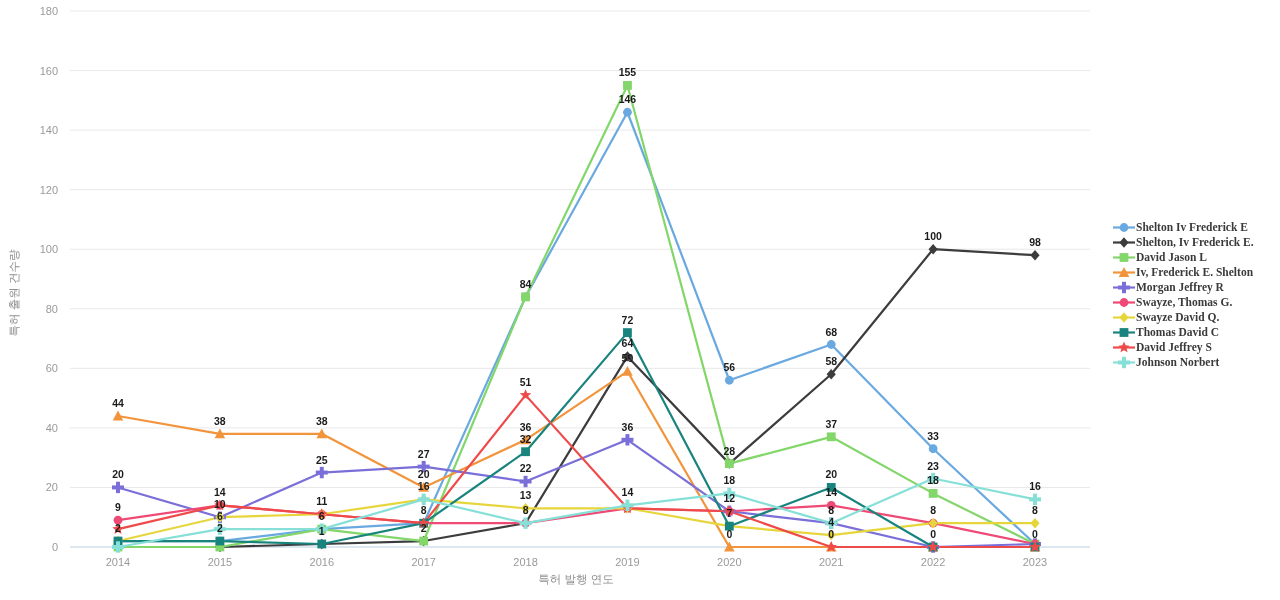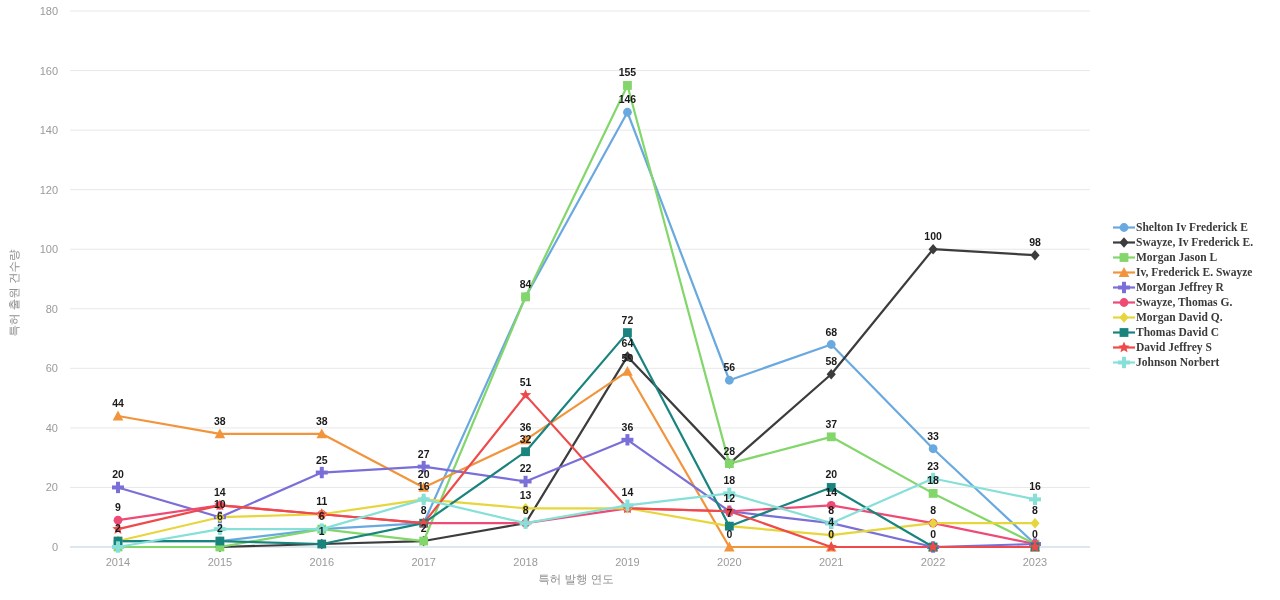--- a/index.html
+++ b/index.html
@@ -497,39 +497,39 @@
           </svg></div>
         <span class="legend-text">Shelton Iv Frederick E</span>
       </div>
       <div class="legend-row">
         <div class="legend-mark"><svg width="24" height="15">
             <line x1="1" x2="23" y1="7.5" y2="7.5" stroke="#3c3c3c" stroke-width="2.2"></line>
             <g>
               <polygon points="12,2.3 16.599999999999998,7.5 12,12.700000000000001 7.3999999999999995,7.5" fill="#3c3c3c"></polygon>
             </g>
           </svg></div>
-        <span class="legend-text">Swayze, Iv Frederick E.</span>
+        <span class="legend-text">Shelton, Iv Frederick E.</span>
       </div>
       <div class="legend-row">
         <div class="legend-mark"><svg width="24" height="15">
             <line x1="1" x2="23" y1="7.5" y2="7.5" stroke="#82d66a" stroke-width="2.2"></line>
             <g>
               <rect x="7.6" y="3.0999999999999996" width="8.8" height="8.8" fill="#82d66a"></rect>
             </g>
           </svg></div>
-        <span class="legend-text">Morgan Jason L</span>
+        <span class="legend-text">David Jason L</span>
       </div>
       <div class="legend-row">
         <div class="legend-mark"><svg width="24" height="15">
             <line x1="1" x2="23" y1="7.5" y2="7.5" stroke="#f2943c" stroke-width="2.2"></line>
             <g>
               <polygon points="12,2.0999999999999996 17.299999999999997,11.9 6.699999999999999,11.9" fill="#f2943c"></polygon>
             </g>
           </svg></div>
-        <span class="legend-text">Iv, Frederick E. Swayze</span>
+        <span class="legend-text">Iv, Frederick E. Shelton</span>
       </div>
       <div class="legend-row">
         <div class="legend-mark"><svg width="24" height="15">
             <line x1="1" x2="23" y1="7.5" y2="7.5" stroke="#7a6fd8" stroke-width="2.2"></line>
             <g>
               <polygon points="6,5.5 18,5.5 18,9.5 6,9.5" fill="#7a6fd8"></polygon>
               <polygon points="10,1.7999999999999996 14,1.7999999999999996 14,13.200000000000001 10,13.200000000000001" fill="#7a6fd8"></polygon>
             </g>
           </svg></div>
         <span class="legend-text">Morgan Jeffrey R</span>
@@ -543,21 +543,21 @@
           </svg></div>
         <span class="legend-text">Swayze, Thomas G.</span>
       </div>
       <div class="legend-row">
         <div class="legend-mark"><svg width="24" height="15">
             <line x1="1" x2="23" y1="7.5" y2="7.5" stroke="#e6d63c" stroke-width="2.2"></line>
             <g>
               <polygon points="12,2.3 16.599999999999998,7.5 12,12.700000000000001 7.3999999999999995,7.5" fill="#e6d63c"></polygon>
             </g>
           </svg></div>
-        <span class="legend-text">Morgan David Q.</span>
+        <span class="legend-text">Swayze David Q.</span>
       </div>
       <div class="legend-row">
         <div class="legend-mark"><svg width="24" height="15">
             <line x1="1" x2="23" y1="7.5" y2="7.5" stroke="#19847e" stroke-width="2.2"></line>
             <g>
               <rect x="7.6" y="3.0999999999999996" width="8.8" height="8.8" fill="#19847e"></rect>
             </g>
           </svg></div>
         <span class="legend-text">Thomas David C</span>
       </div>

